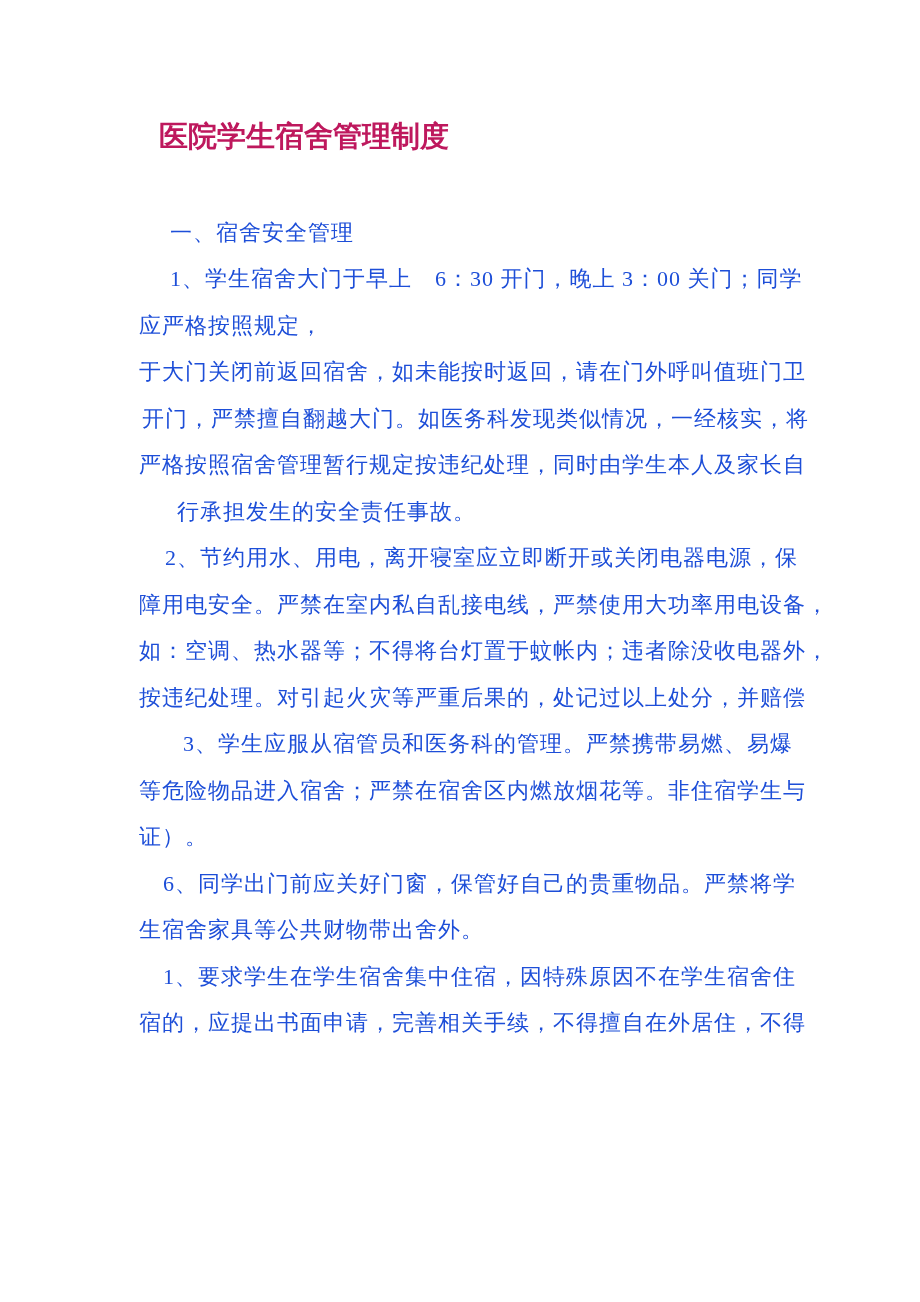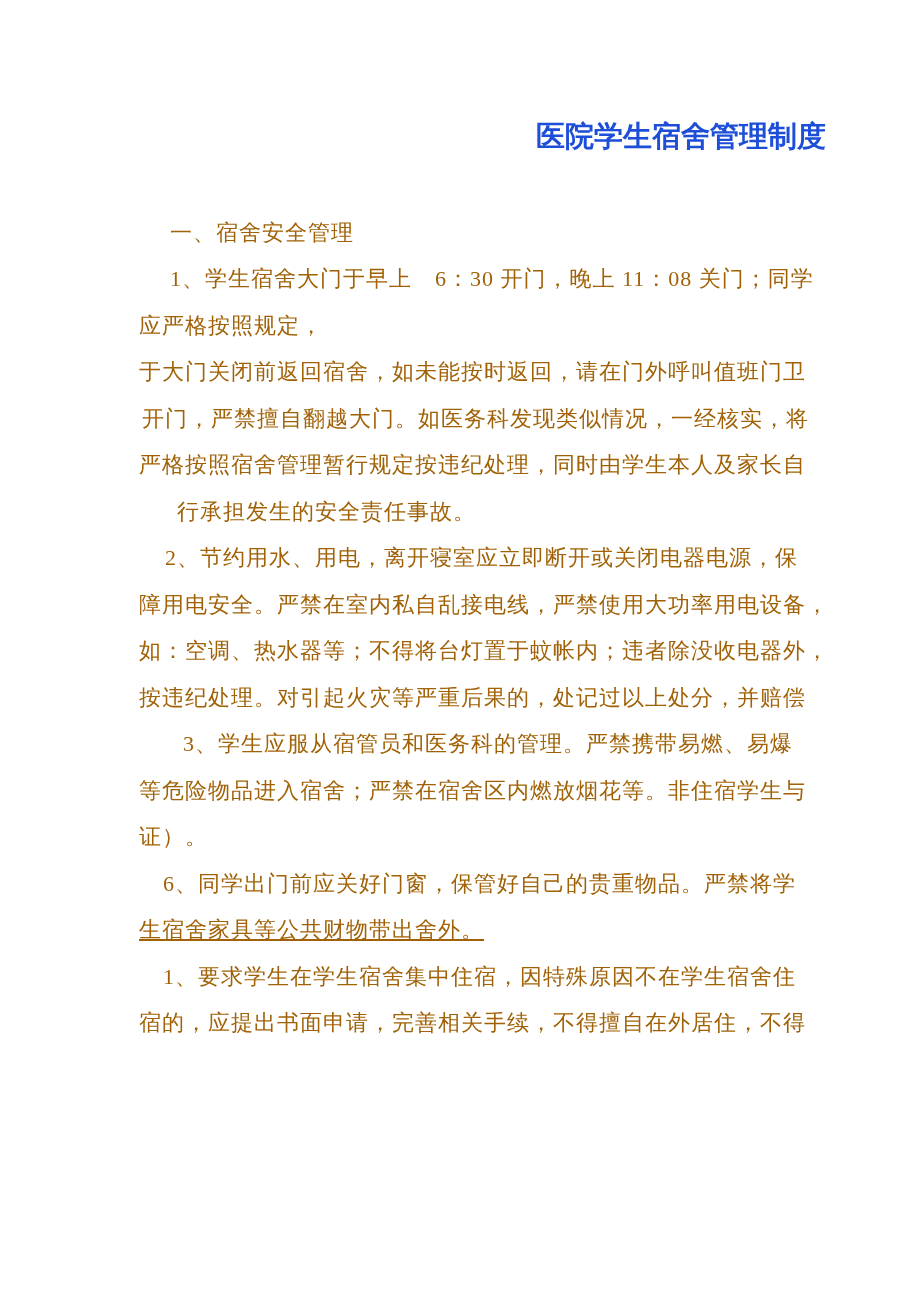--- a/index.html
+++ b/index.html
@@ -17,54 +17,54 @@
     padding: 113px 108px 0 139px;
     overflow: hidden;
     background: #ffffff;
   }
   .doc-title {
     margin: 0 0 50px 0;
     height: 46.5px;
     line-height: 46.5px;
     font-size: 29px;
     font-weight: bold;
-    text-align: right;
+    text-align: left;
     white-space: pre;
     position: relative;
-    left: 14px;
-    color: #1d4ed8;
+    left: 20px;
+    color: #be185d;
   }
   .doc-body { margin: 0; }
   .line {
     height: 46.5px;
     line-height: 46.5px;
     font-size: 22px;
     letter-spacing: 1px;
     white-space: pre;
-    color: #a16207;
+    color: #1d4ed8;
   }
 </style>
 </head>
 <body>
 
 <div class="page">
   <h1 class="doc-title">医院学生宿舍管理制度</h1>
   <div class="doc-body" id="doc-body">
       <div class="line" style="padding-left: 31px;">一、宿舍安全管理</div>
-      <div class="line" style="padding-left: 31px;">1、学生宿舍大门于早上　6：30 开门，晚上 11：08 关门；同学</div>
+      <div class="line" style="padding-left: 31px;">1、学生宿舍大门于早上　6：30 开门，晚上 3：00 关门；同学</div>
       <div class="line" style="padding-left: 0px;">应严格按照规定，</div>
       <div class="line" style="padding-left: 0px;">于大门关闭前返回宿舍，如未能按时返回，请在门外呼叫值班门卫</div>
       <div class="line" style="padding-left: 0px; text-align: center;">开门，严禁擅自翻越大门。如医务科发现类似情况，一经核实，将</div>
       <div class="line" style="padding-left: 0px;">严格按照宿舍管理暂行规定按违纪处理，同时由学生本人及家长自</div>
       <div class="line" style="padding-left: 0px; margin-left: 38px;">行承担发生的安全责任事故。</div>
       <div class="line" style="padding-left: 26px;">2、节约用水、用电，离开寝室应立即断开或关闭电器电源，保</div>
       <div class="line" style="padding-left: 0px;">障用电安全。严禁在室内私自乱接电线，严禁使用大功率用电设备，</div>
       <div class="line" style="padding-left: 0px;">如：空调、热水器等；不得将台灯置于蚊帐内；违者除没收电器外，</div>
       <div class="line" style="padding-left: 0px;">按违纪处理。对引起火灾等严重后果的，处记过以上处分，并赔偿</div>
       <div class="line" style="padding-left: 44px;">3、学生应服从宿管员和医务科的管理。严禁携带易燃、易爆</div>
       <div class="line" style="padding-left: 0px;">等危险物品进入宿舍；严禁在宿舍区内燃放烟花等。非住宿学生与</div>
       <div class="line" style="padding-left: 0px;">证）。</div>
       <div class="line" style="padding-left: 24px;">6、同学出门前应关好门窗，保管好自己的贵重物品。严禁将学</div>
-      <div class="line" style="padding-left: 0px; text-decoration: underline;">生宿舍家具等公共财物带出舍外。</div>
+      <div class="line" style="padding-left: 0px;">生宿舍家具等公共财物带出舍外。</div>
       <div class="line" style="padding-left: 24px;">1、要求学生在学生宿舍集中住宿，因特殊原因不在学生宿舍住</div>
       <div class="line" style="padding-left: 0px;">宿的，应提出书面申请，完善相关手续，不得擅自在外居住，不得</div>
     </div>
 </div>
 
 </body></html>

